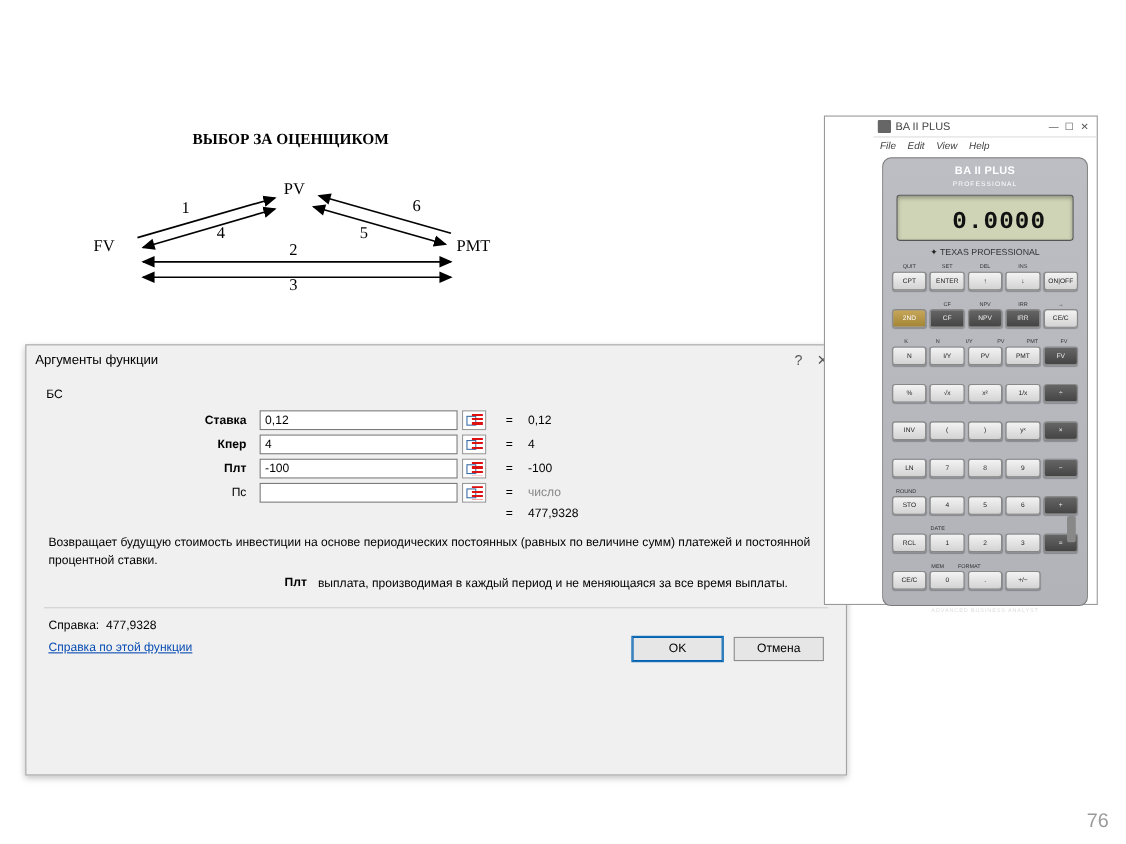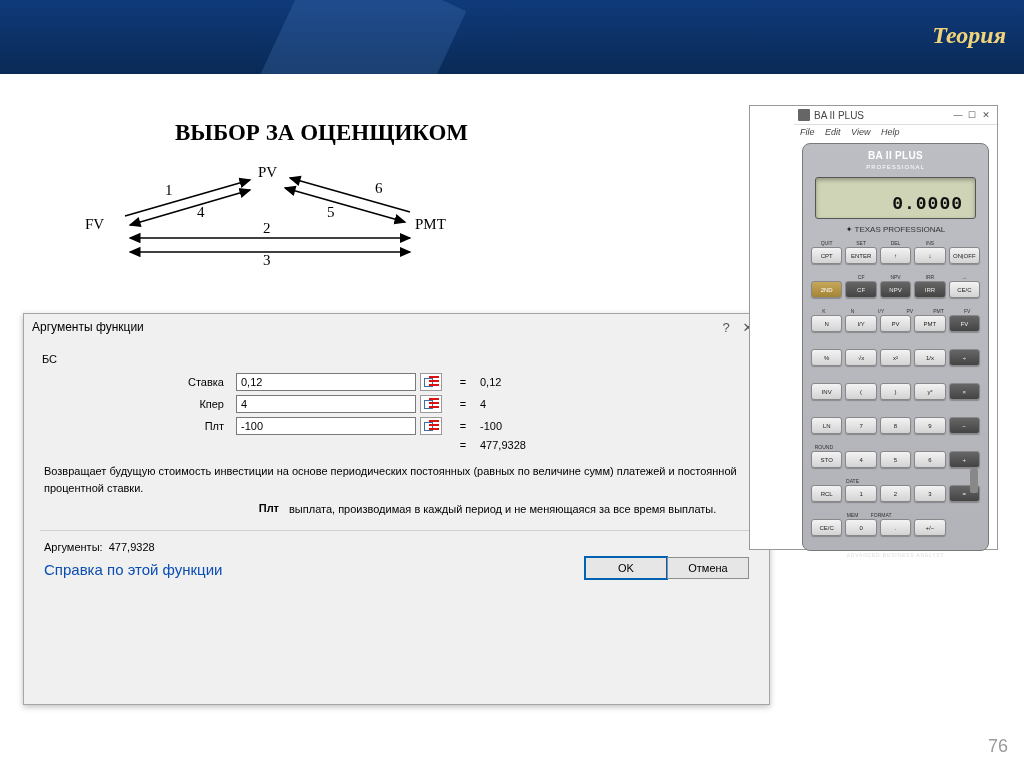--- a/index.html
+++ b/index.html
@@ -3,95 +3,92 @@
 <meta charset="utf-8">
 <style>
   html, body { margin:0; padding:0; width:1024px; height:767px; font-family:"Segoe UI", Tahoma, Verdana, sans-serif; background:#fff; overflow:hidden; }
   .slide { position:relative; width:1024px; height:767px; }
 
   
   .header-bar { position:absolute; left:0; top:0; width:1024px; height:74px; background:linear-gradient(#0f3a7a,#0a2a56); overflow:hidden; }
   .header-bar::before { content:""; position:absolute; left:280px; top:-30px; width:160px; height:160px; background:rgba(80,130,200,.25); transform:rotate(25deg); }
   .header-title { position:absolute; right:18px; top:22px; color:#f1d37a; font-family:"Times New Roman", serif; font-style:italic; font-weight:bold; font-size:24px; }
 
-  .main-title { position:absolute; left:175px; top:120px; font-family:"Times New Roman", serif; font-weight:bold; font-size:23px; color:#000; }
+  .main-title { position:absolute; left:175px; top:120px; font-family:"Times New Roman", serif; font-weight:bold; font-size:14px; color:#000; }
 
   
   .diagram { position:absolute; left:75px; top:160px; width:430px; height:115px; font-family:"Times New Roman", serif; font-size:16px; color:#000; }
   .diagram svg { position:absolute; left:0; top:0; }
   .lbl { position:absolute; font-size:15px; }
 
   
   .dialog { position:absolute; left:23px; top:313px; width:745px; height:390px; background:#f0f0f0; border:1px solid #a5a5a5; box-shadow:0 2px 6px rgba(0,0,0,.25); font-size:11px; color:#000; }
   .dlg-title { padding:6px 10px 7px 8px; font-size:12px; display:flex; align-items:flex-start; }
   .dlg-title-text { flex:1; }
   .dlg-title .tbtn { width:22px; height:18px; text-align:center; font-size:13px; color:#555; cursor:default; }
   .dlg-body { padding:6px 16px 10px 16px; }
   .fn-name { font-size:11px; margin:2px 0 6px 2px; }
   .row-tbl { width:100%; border-collapse:collapse; }
   .row-tbl td { padding:2px 4px; vertical-align:middle; }
   .row-tbl .lab { width:180px; text-align:right; padding-right:8px; }
   .row-tbl .inwrap { width:210px; }
   .row-tbl .eq { width:18px; text-align:center; }
   .row-tbl .res { text-align:left; color:#000; }
   .row-tbl .res.grey { color:#888; }
-  .bold { font-weight:normal; }
+  .bold { font-weight:bold; }
   .tin { width:180px; height:18px; border:1px solid #7a7a7a; background:#fff; font-family:inherit; font-size:11px; padding:0 4px; box-sizing:border-box; }
   .selbtn { display:inline-block; width:22px; height:18px; vertical-align:top; border:1px solid #9a9a9a; margin-left:4px; background:#fff; box-sizing:border-box; position:relative; }
   .selbtn::before{ content:""; position:absolute; left:3px; top:4px; width:7px; height:7px; border:1px solid #3b6ea5; }
   .selbtn::after{ content:""; position:absolute; left:8px; top:2px; width:10px; height:12px;
      background:repeating-linear-gradient(#d11 0,#d11 2px,transparent 2px,transparent 4px); }
   .desc { margin:10px 4px 6px 4px; line-height:1.5; }
   .paramdesc { display:flex; margin:6px 4px 0 4px; }
   .paramdesc .pn { width:235px; text-align:right; font-weight:bold; padding-right:10px; }
   .paramdesc .pt { flex:1; line-height:1.45; }
   .dlg-sep { border:none; border-top:1px solid #d0d0d0; margin:12px 0 6px 0; }
   .dlg-foot { display:flex; align-items:flex-start; margin:0 4px; }
   .dlg-foot .left { flex:1; }
-  .dlg-foot .btns { display:flex; margin-top:20px; }
+  .dlg-foot .btns { display:flex; gap:10px; margin-top:20px; }
   .wbtn { width:82px; height:22px; border:1px solid #8d8d8d; background:#e6e6e6; font-size:11px; cursor:default; }
   .wbtn.primary { border:1px solid #0062b1; outline:1px solid #0062b1; }
-  .helplink { color:#0a4db3; font-size:15px; display:inline-block; margin-top:8px; }
+  .helplink { color:#0a4db3; text-decoration:underline; font-size:11px; display:inline-block; margin-top:8px; }
   .valrow { margin-top:4px; font-size:11px; }
 
   
   .calcwin { position:absolute; right:26px; top:105px; width:203px; height:443px; border:1px solid #999; background:#fff; font-size:9px; color:#444;padding-left:44px; }
   .cw-title { display:flex; align-items:center; height:18px; padding:0 4px; border-bottom:1px solid #ddd; }
   .cw-icon { width:12px; height:12px; background:#666; margin-right:4px; border-radius:1px; }
   .cw-title-text { flex:1; font-size:10px; }
   .cw-tb { width:14px; text-align:center; color:#555; }
   .cw-menu { font-size:9px; padding:2px 6px; color:#444; }
   .cw-menu span { margin-right:8px;font-style:italic; }
   .calc { margin:4px 8px 8px 8px; height:406px; background:linear-gradient(#bcbec4,#b1b3b9); border:1px solid #7a7a7a; border-radius:8px; position:relative; }
   .calc .brand { text-align:center; color:#fff; font-size:9px; padding-top:6px; letter-spacing:.3px; }
   .calc .brand b{ font-size:10px; }
   .calc .screen { margin:6px 12px; height:40px; background:#cfd4b6; border:1px solid #555; border-radius:3px; box-shadow:inset 0 2px 4px rgba(0,0,0,.3); position:relative; }
-  .calc .screen .digits { position:absolute; right:12px; bottom:4px; font-family:"Courier New", monospace; font-weight:bold; font-size:18px; color:#111; letter-spacing:1px; }
+  .calc .screen .digits { position:absolute; right:24px; bottom:4px; font-family:"Courier New", monospace; font-weight:bold; font-size:22px; color:#111; letter-spacing:1px; }
   .ti { text-align:center; font-size:8px; color:#333; margin-top:2px; }
   .ti::before{ content:"✦ "; color:#222; }
   .keys { padding:6px 8px 4px 8px; }
   .krow { display:flex; gap:3px; margin-bottom:10px; }
   .klblrow { display:flex; gap:3px; margin-bottom:1px; }
   .klbl { flex:1; text-align:center; font-size:5px; color:#333; line-height:6px; height:6px; overflow:hidden; }
   .key { flex:1; height:15px; border-radius:3px; background:linear-gradient(#f3f3f3,#d3d3d3); border:1px solid #888; font-size:6px; color:#222; display:flex; align-items:center; justify-content:center; box-shadow:0 1px 1px rgba(0,0,0,.25); }
   .key.dark { background:linear-gradient(#666,#444); color:#eee; }
   .key.gold { background:linear-gradient(#c7a75a,#a38536); color:#fff; }
   .adv { text-align:center; font-size:5px; color:#ddd; letter-spacing:.8px; margin-top:2px; }
   .side { position:absolute; right:10px; top:325px; width:8px; height:24px; background:#888; border-radius:2px; }
 
   .pagenum { position:absolute; right:16px; bottom:10px; color:#9a9a9a; font-size:18px; }
 </style>
 </head>
 <body>
 
 <div class="slide">
 
-  <div class="header-bar">
-    <div class="header-title">Теория</div>
-  </div>
 
   <div class="main-title">ВЫБОР ЗА ОЦЕНЩИКОМ</div>
 
   <div class="diagram">
     <svg width="430" height="115">
       <defs>
         <marker id="ah" markerWidth="9" markerHeight="9" refX="7" refY="4.5" orient="auto">
           <path d="M0,1 L8,4.5 L0,8 Z" fill="#000"></path>
         </marker>
         <marker id="ah2" markerWidth="9" markerHeight="9" refX="1" refY="4.5" orient="auto">
@@ -145,40 +142,46 @@
           <td class="eq">=</td>
           <td class="res">4</td>
         </tr>
         <tr>
           <td class="lab bold">Плт</td>
           <td class="inwrap"><input class="tin" value="-100" style=""><span class="selbtn"></span></td>
           <td class="eq">=</td>
           <td class="res">-100</td>
         </tr>
         <tr>
+          <td class="lab">Пс</td>
+          <td class="inwrap"><input class="tin" value="" style=""><span class="selbtn"></span></td>
+          <td class="eq">=</td>
+          <td class="res grey">число</td>
+        </tr>
+        <tr>
           <td></td>
               <td></td>
           <td class="eq">=</td>
           <td class="res">477,9328</td>
         </tr>
       </tbody>
         </table>
 
       <div class="desc">Возвращает будущую стоимость инвестиции на основе периодических постоянных (равных по величине сумм) платежей и постоянной процентной ставки.</div>
 
       <div class="paramdesc">
         <div class="pn">Плт</div>
         <div class="pt">выплата, производимая в каждый период и не меняющаяся за все время выплаты.</div>
       </div>
 
       <hr class="dlg-sep">
 
       <div class="dlg-foot">
         <div class="left">
-          <div class="valrow"><span>Аргументы:</span>&nbsp;&nbsp;<span>477,9328</span></div>
+          <div class="valrow"><span>Справка:</span>&nbsp;&nbsp;<span>477,9328</span></div>
           <a class="helplink">Справка по этой функции</a>
         </div>
         <div class="btns">
           <button class="wbtn primary">OK</button>
           <button class="wbtn">Отмена</button>
         </div>
       </div>
     </div>
   </div>
 

